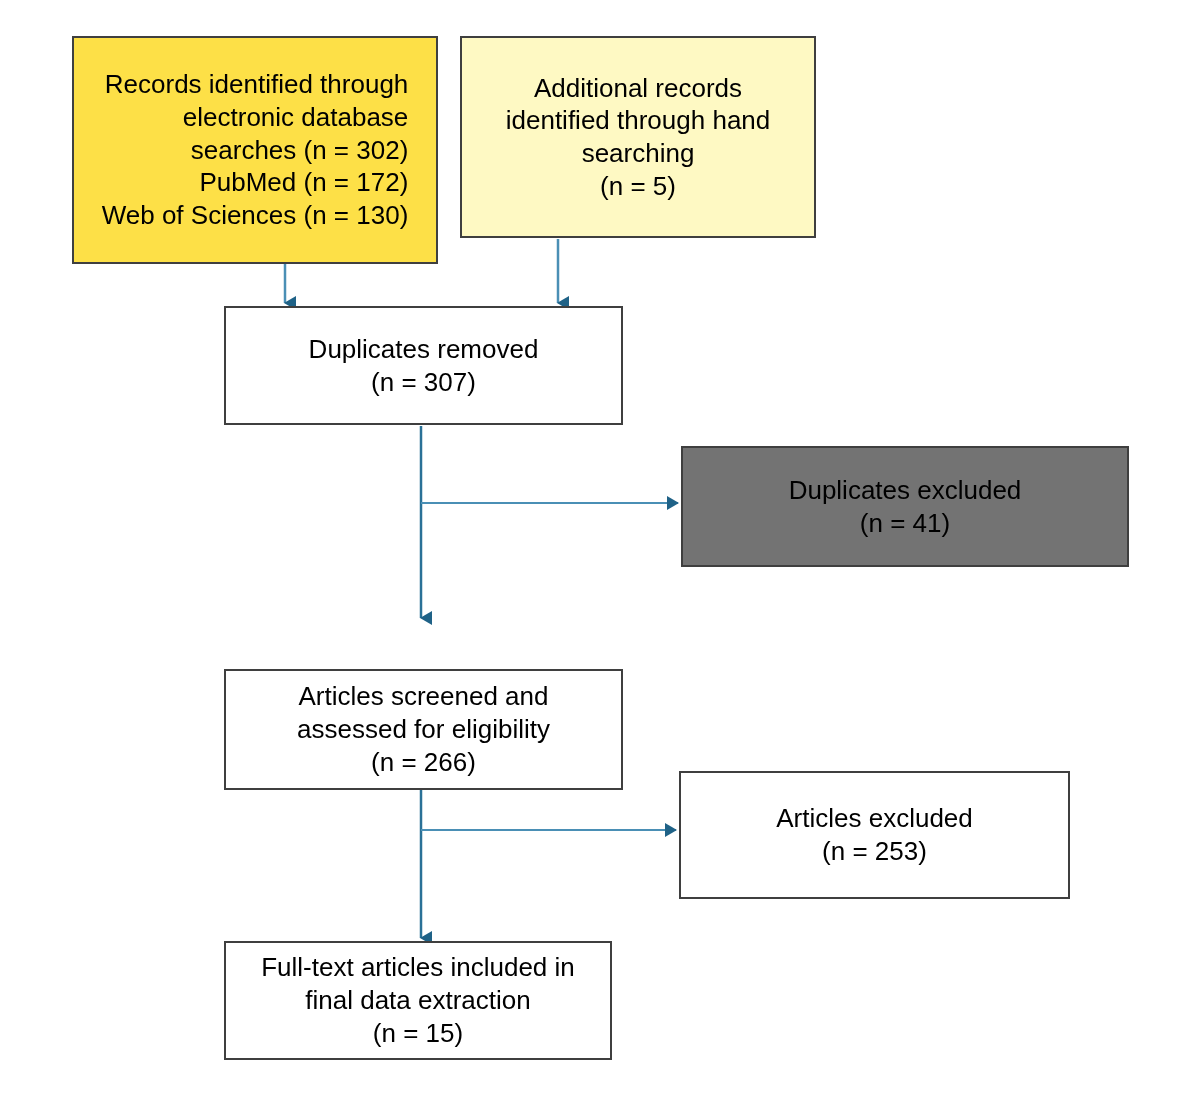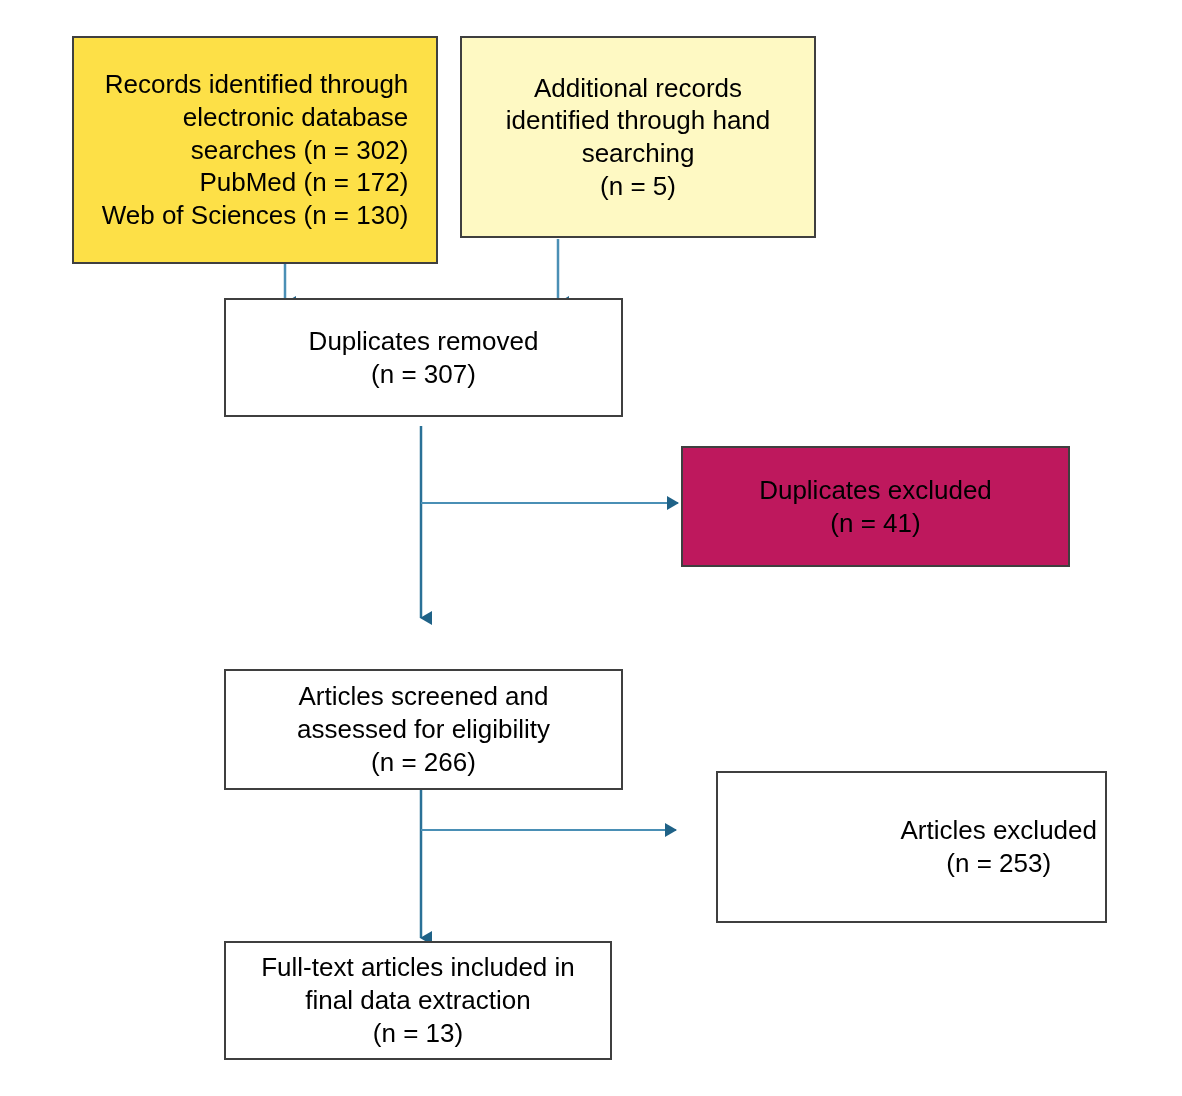--- a/index.html
+++ b/index.html
@@ -78,40 +78,40 @@
 Web of Sciences (n = 130)</span>
   </div>
 
   <div class="flow-box" style="left: 460px; top: 36px; width: 356px; height: 202px; border-color: rgb(63, 63, 63); background: #fef9c3;">
     <span class="box-text">Additional records
 identified through hand
 searching
 (n = 5)</span>
   </div>
 
-  <div class="flow-box" style="left: 224px; top: 298px; width: 399px; height: 119px; border-color: rgb(63, 63, 63); background: rgb(255, 255, 255);">
+  <div class="flow-box" style="left: 224px; top: 306px; width: 399px; height: 119px; border-color: rgb(63, 63, 63); background: rgb(255, 255, 255);">
     <span class="box-text">Duplicates removed
 (n = 307)</span>
   </div>
 
-  <div class="flow-box" style="left: 681px; top: 446px; width: 389px; height: 121px; border-color: rgb(63, 63, 63); background: #be185d;">
+  <div class="flow-box" style="left: 681px; top: 446px; width: 448px; height: 121px; border-color: rgb(63, 63, 63); background: #737373;">
     <span class="box-text">Duplicates excluded
 (n = 41)</span>
   </div>
 
   <div class="flow-box" style="left: 224px; top: 621px; width: 399px; height: 121px; border-color: rgb(63, 63, 63); background: rgb(255, 255, 255); margin-top: 48px;">
     <span class="box-text">Articles screened and
 assessed for eligibility
 (n = 266)</span>
   </div>
 
-  <div class="flow-box" style="left: 716px; top: 771px; width: 391px; height: 152px; border-color: rgb(63, 63, 63); background: rgb(255, 255, 255); justify-content: flex-end;">
+  <div class="flow-box" style="left: 679px; top: 771px; width: 391px; height: 128px; border-color: rgb(63, 63, 63); background: rgb(255, 255, 255);">
     <span class="box-text">Articles excluded
 (n = 253)</span>
   </div>
 
   <div class="flow-box" style="left: 224px; top: 941px; width: 388px; height: 119px; border-color: rgb(63, 63, 63); background: rgb(255, 255, 255);">
     <span class="box-text">Full-text articles included in
 final data extraction
-(n = 13)</span>
+(n = 15)</span>
   </div>
 
 </div>
 
 </body></html>

